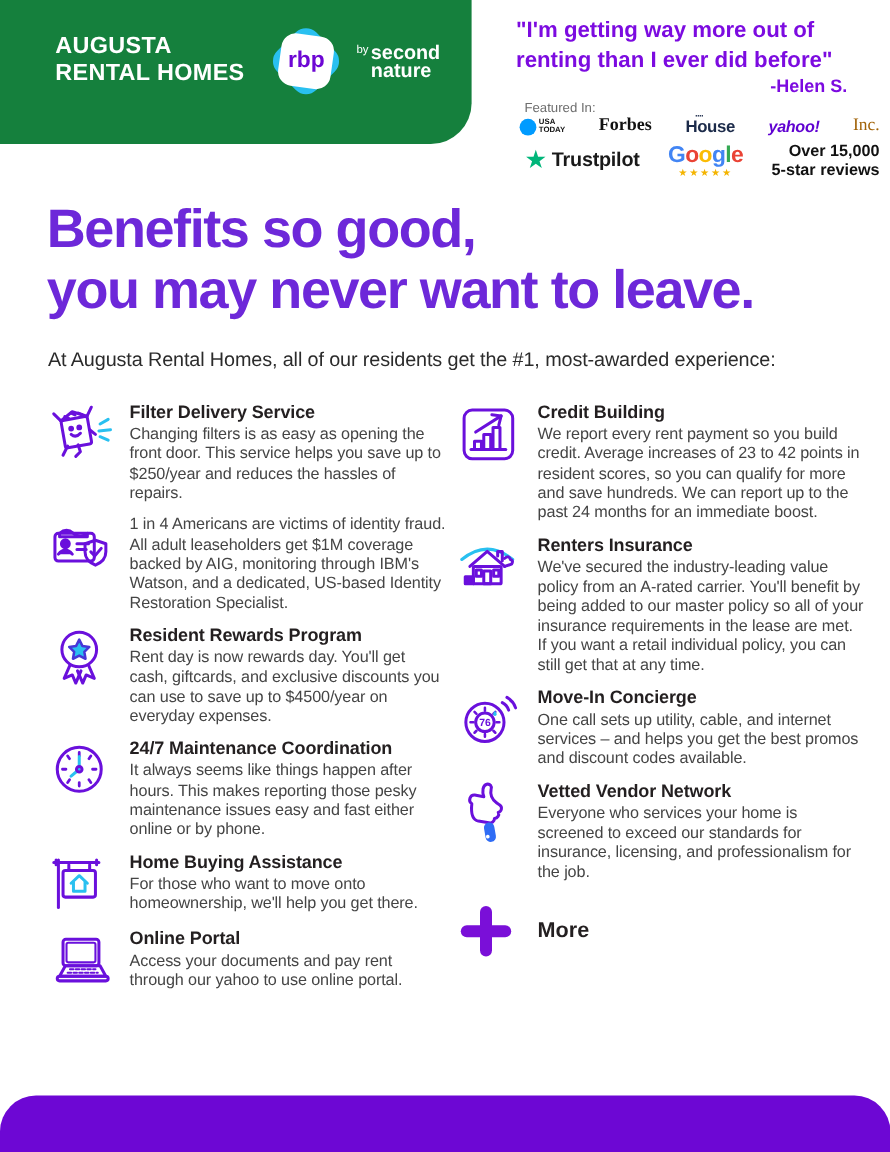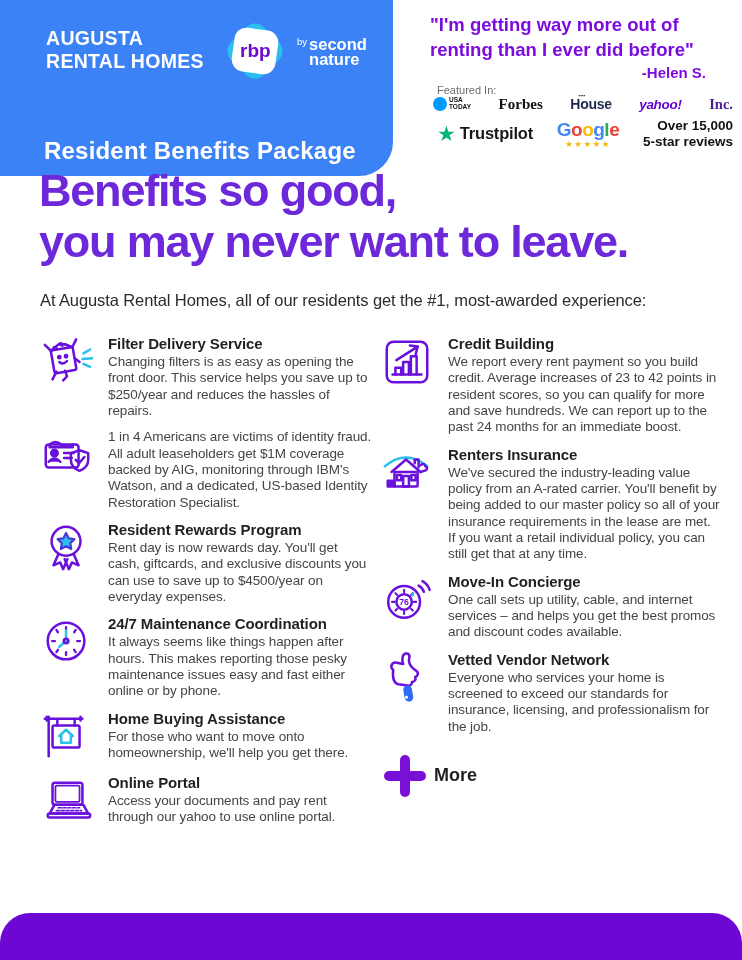--- a/index.html
+++ b/index.html
@@ -5,22 +5,22 @@
   * { margin:0; padding:0; box-sizing:border-box; }
   html,body { background:#e9e9e9; }
   body { font-family:"Liberation Sans", sans-serif; }
   .page {
     position:relative; width:742px; height:960px; margin:0 auto;
     background:#ffffff; overflow:hidden;
   }
 
   
   .header-block {
-    position:absolute; left:0; top:0; width:393px; height:176px;
-    background:#3b82f6; border-bottom-right-radius:34px;
+    position:absolute; left:0; top:0; width:393px; height:120px;
+    background:#15803d; border-bottom-right-radius:34px;
   }
   .company-name {
     position:absolute; left:46px; top:27px;
     color:#fff; font-size:19.5px; font-weight:700; line-height:1.2;
     letter-spacing:.3px; white-space:pre-line;
   }
   .rbp-logo { position:absolute; left:222px; top:18px; width:66px; height:66px; }
   .rbp-cyan {
     position:absolute; left:10px; top:10px; width:46px; height:46px;
     background:#29c0f0; border-radius:12px; transform:rotate(45deg);
@@ -41,30 +41,30 @@
 
   
   .testimonial { position:absolute; left:430px; top:13px; width:300px; }
   .quote { color:#7c0be0; font-size:18.5px; font-weight:800; line-height:1.35; white-space:nowrap; }
   .attribution { color:#7c0be0; font-size:15px; font-weight:800; text-align:right; padding-right:24px; margin-top:1px; }
 
   
   .featured-label { position:absolute; left:437px; top:84px; font-size:11px; color:#6e6e6e; }
   .logo-row {
     position:absolute; left:433px; top:95px; width:300px; height:18px;
-    display:flex; align-items:center; justify-content:space-between;
+    display:flex; align-items:flex-end; justify-content:space-between;
   }
   .usat { display:flex; align-items:center; gap:2px; }
   .usat-dot { width:14px; height:14px; border-radius:50%; background:#009bff; }
   .usat-text { font-size:6.5px; font-weight:800; line-height:1.05; color:#111; }
   .forbes { font-family:"Liberation Serif", serif; font-size:15px; font-weight:700; color:#111; }
   .house { font-size:14px; font-weight:800; color:#1c2b4a; letter-spacing:-.3px; position:relative; }
   .house::before { content:"····"; position:absolute; top:-5px; left:8px; font-size:8px; color:#1c2b4a; letter-spacing:-1px; }
   .yahoo { font-size:13.5px; font-weight:800; color:#5f01d1; font-style:italic; letter-spacing:-.3px; }
-  .inc { font-family:"Liberation Serif", serif; font-size:14.5px; font-weight:700; color:#4c1d95; }
+  .inc { font-family:"Liberation Serif", serif; font-size:14.5px; font-weight:400; color:#a16207; }
 
   .review-row {
     position:absolute; left:437px; top:118px; width:296px;
     display:flex; align-items:center; justify-content:space-between;
   }
   .trustpilot { display:flex; align-items:center; gap:4px; }
   .tp-star { color:#00b67a; font-size:21px; line-height:1; }
   .tp-text { font-size:16.5px; font-weight:600; color:#191919; letter-spacing:-.2px; }
   .google-wrap { text-align:center; line-height:1; }
   .google-word { font-size:19px; font-weight:600; letter-spacing:-.5px; }
@@ -85,21 +85,21 @@
 
   
   .col { position:absolute; top:335px; display:flex; flex-direction:column; gap:10px; }
   .col-left  { left:40px;  width:332px; }
   .col-right { left:380px; width:340px; }
   .benefit { display:flex; gap:14px; }
   .bicon { flex:0 0 54px; width:54px; height:54px; }
   .bicon svg { display:block; }
   .btitle { font-size:15px; font-weight:800; color:#231f20; margin-bottom:2px; letter-spacing:-.1px; }
   .bdesc { font-size:13.5px; color:#454545; line-height:1.21; letter-spacing:-.1px; }
-  .more-row { display:flex; align-items:center; margin-top:8px; }
+  .more-row { display:flex; align-items:center; gap:14px; margin-top:8px; }
   .more-label { font-size:18px; font-weight:800; color:#231f20; }
 
   
   .footer-bar {
     position:absolute; left:0; top:913px; width:742px; height:47px;
     background:#6d07d4; border-radius:30px 30px 0 0;
   }
 
   .icon-stroke { stroke:#6a10dc; stroke-width:2.6; fill:none; stroke-linecap:round; stroke-linejoin:round; }
   .icon-cyan   { stroke:#29c0f0; stroke-width:2.6; fill:none; stroke-linecap:round; stroke-linejoin:round; }

